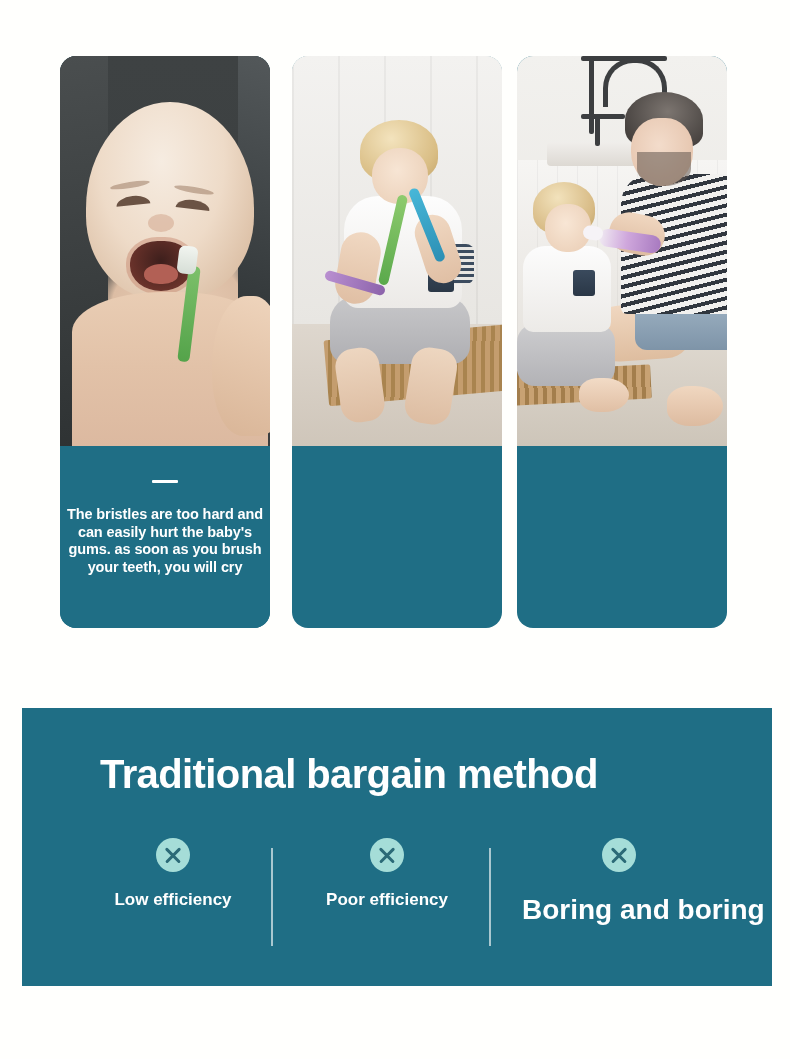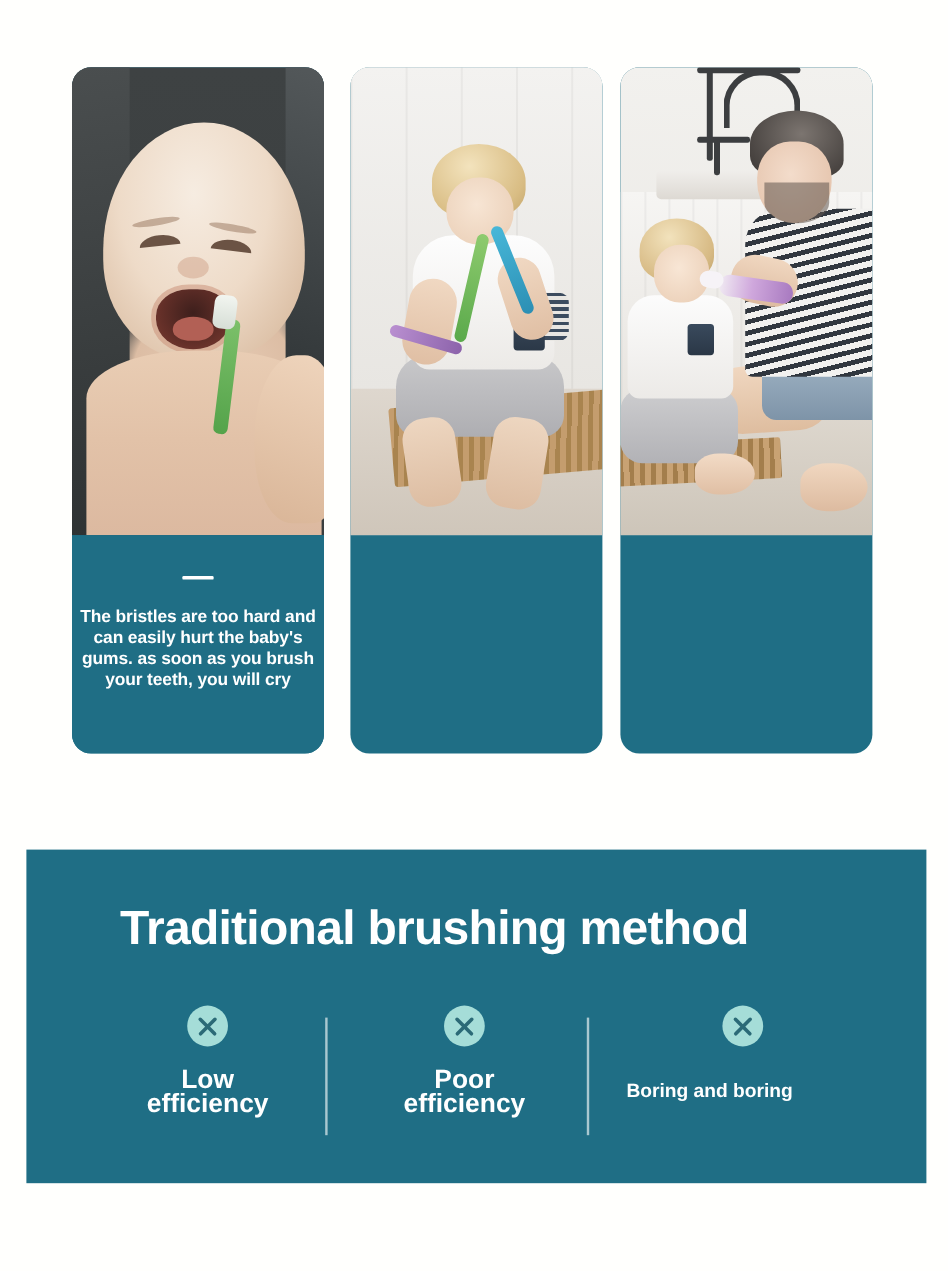--- a/index.html
+++ b/index.html
@@ -420,26 +420,26 @@
     background: #2b6a77;
     border-radius: 2px;
   }
   .x-icon::before { transform: rotate(45deg); }
   .x-icon::after { transform: rotate(-45deg); }
 
   .feature-label {
     margin-top: 18px;
     color: #ffffff;
     font-weight: bold;
-    font-size: 22px;
+    font-size: 17px;
     line-height: 20px;
   }
   .feature-3 .feature-label {
     margin-top: 26px;
-    font-size: 16px;
+    font-size: 28px;
     line-height: 24px;
     white-space: nowrap;
   }
 
   .divider {
     position: absolute;
     top: 848px;
     width: 1.5px;
     height: 98px;
     background: rgba(255,255,255,.62);
@@ -521,21 +521,21 @@
       <div class="p3-kid-hair"></div>
       <div class="p3-kid-face"></div>
       <div class="p3-kid-foot"></div>
       <div class="p3-brush"></div>
       <div class="p3-brush-tip"></div>
     </div>
   </div>
 </div>
 
 <div class="banner"></div>
-<div class="banner-title">Traditional brushing method</div>
+<div class="banner-title">Traditional bargain method</div>
 
 <div class="divider divider-1"></div>
 <div class="divider divider-2"></div>
 
 <div class="features">
   <div class="feature feature-1">
     <div class="x-icon"></div>
     <div class="feature-label">Low
 efficiency</div>
   </div>

